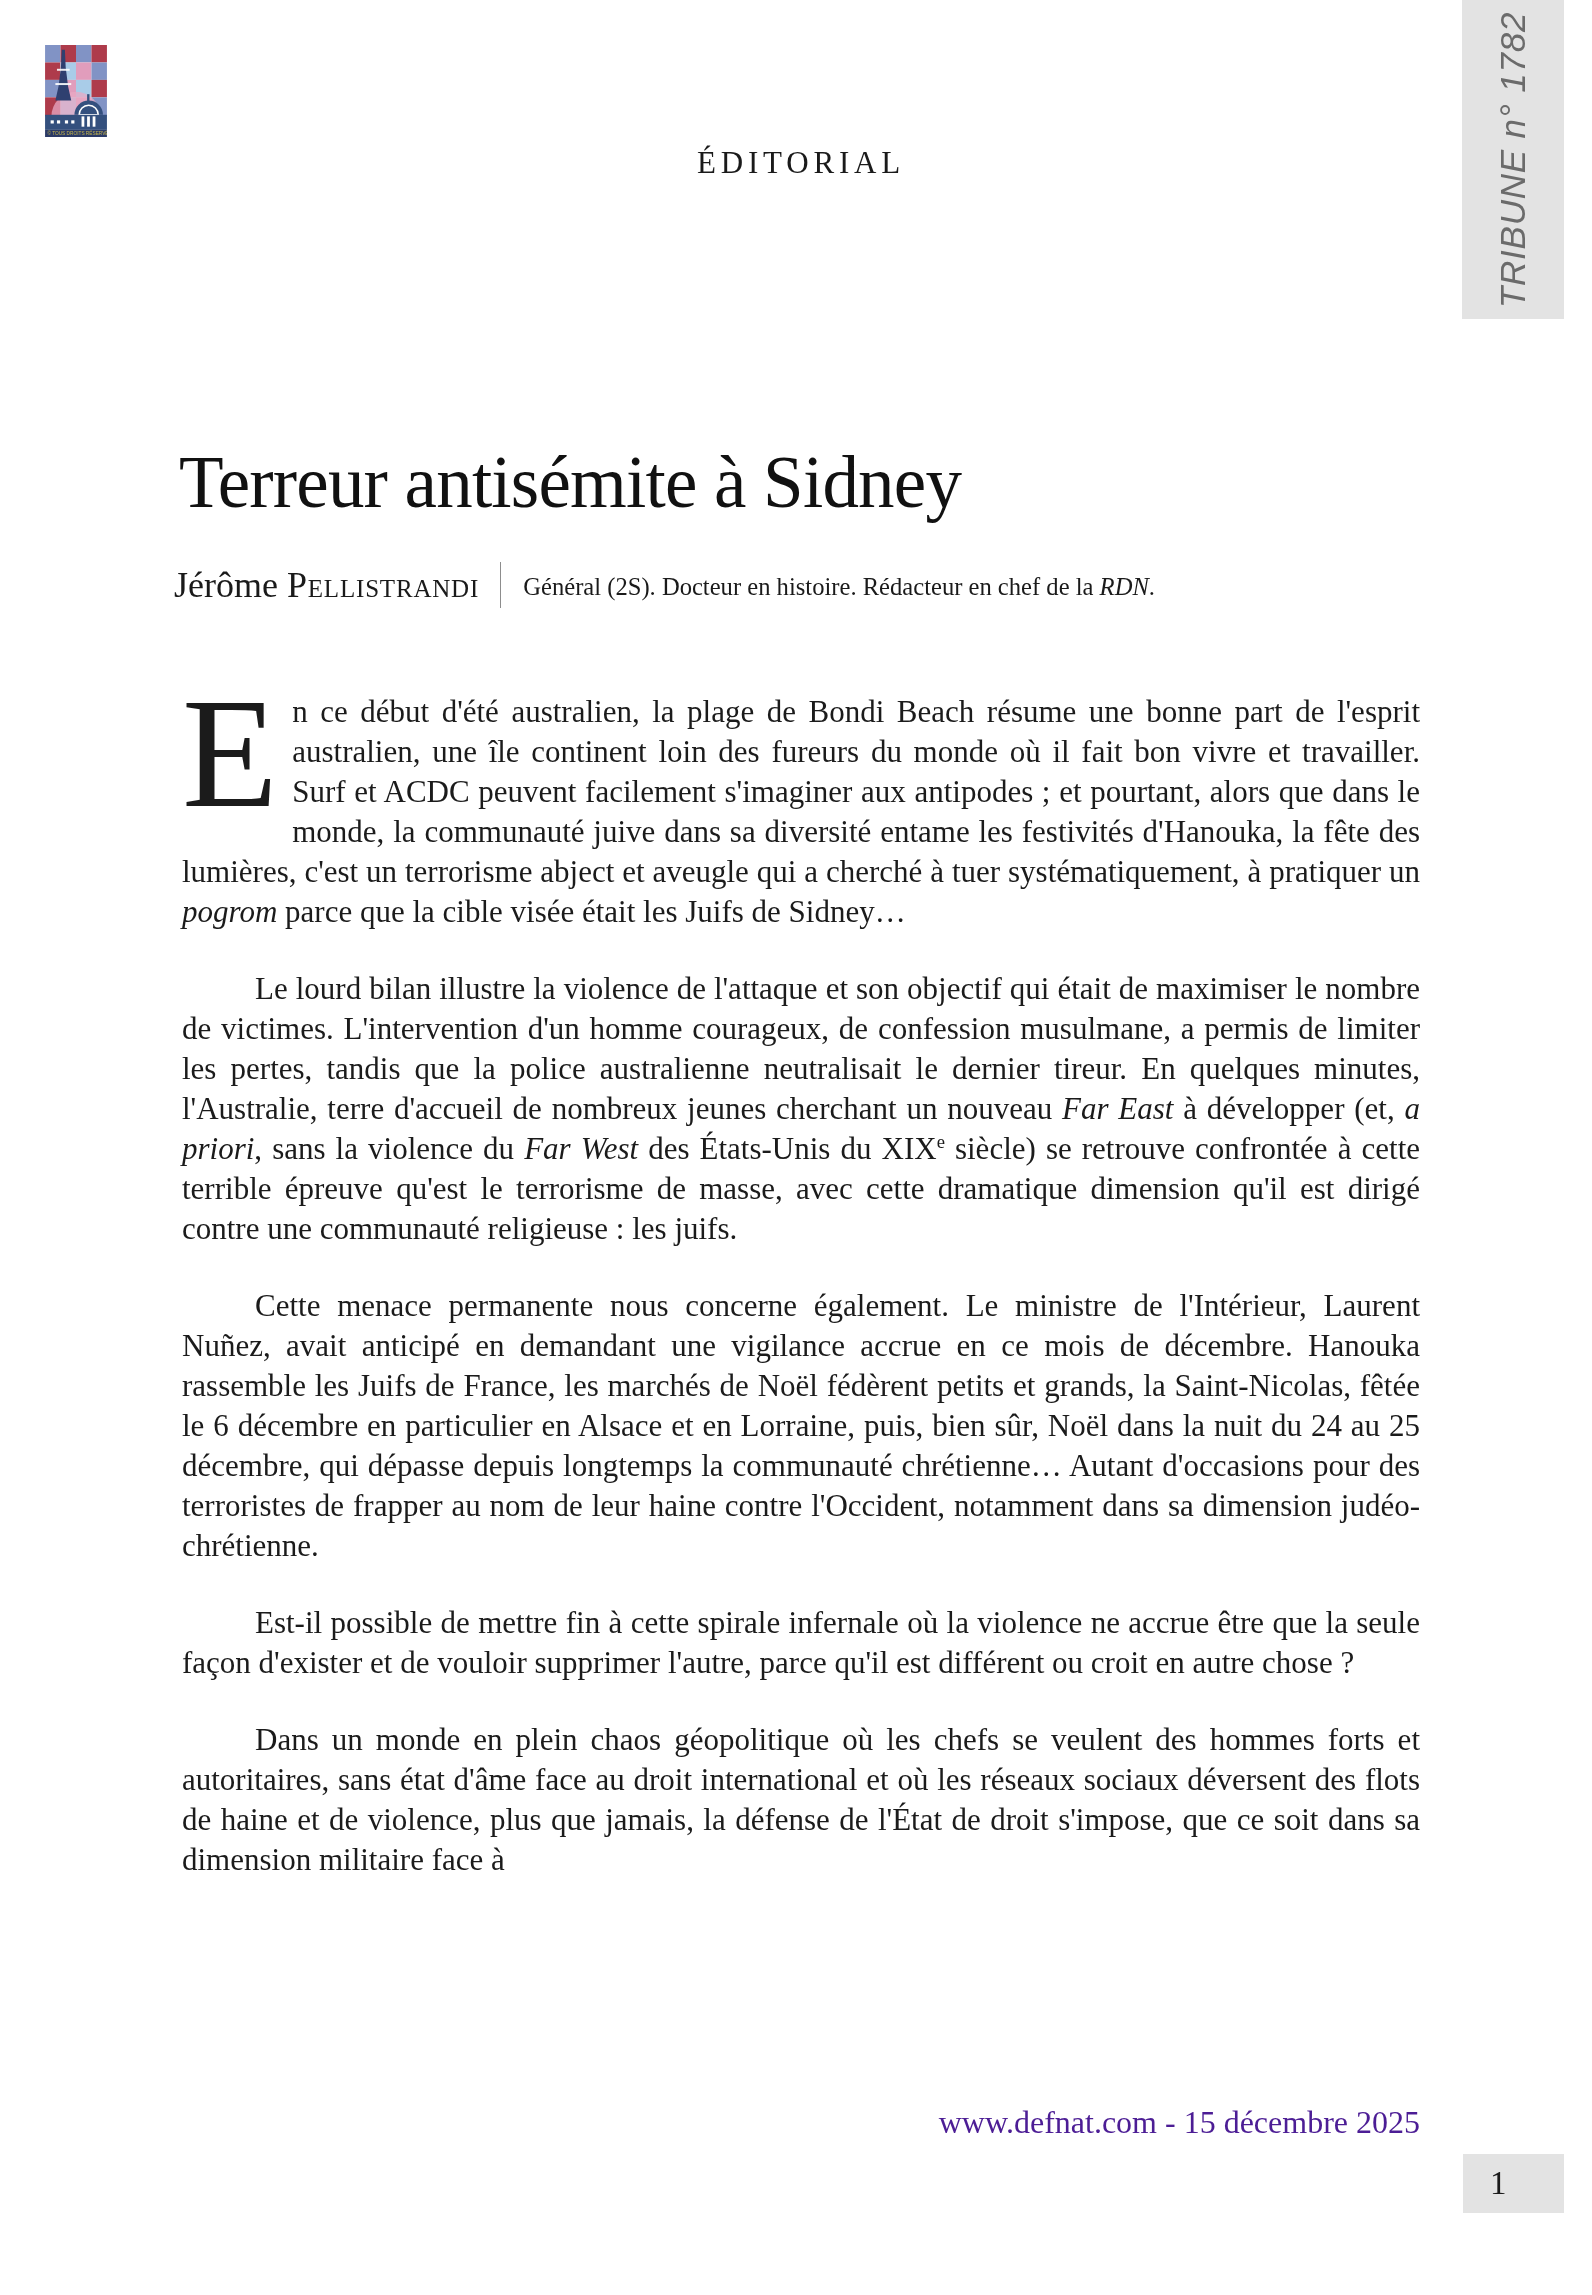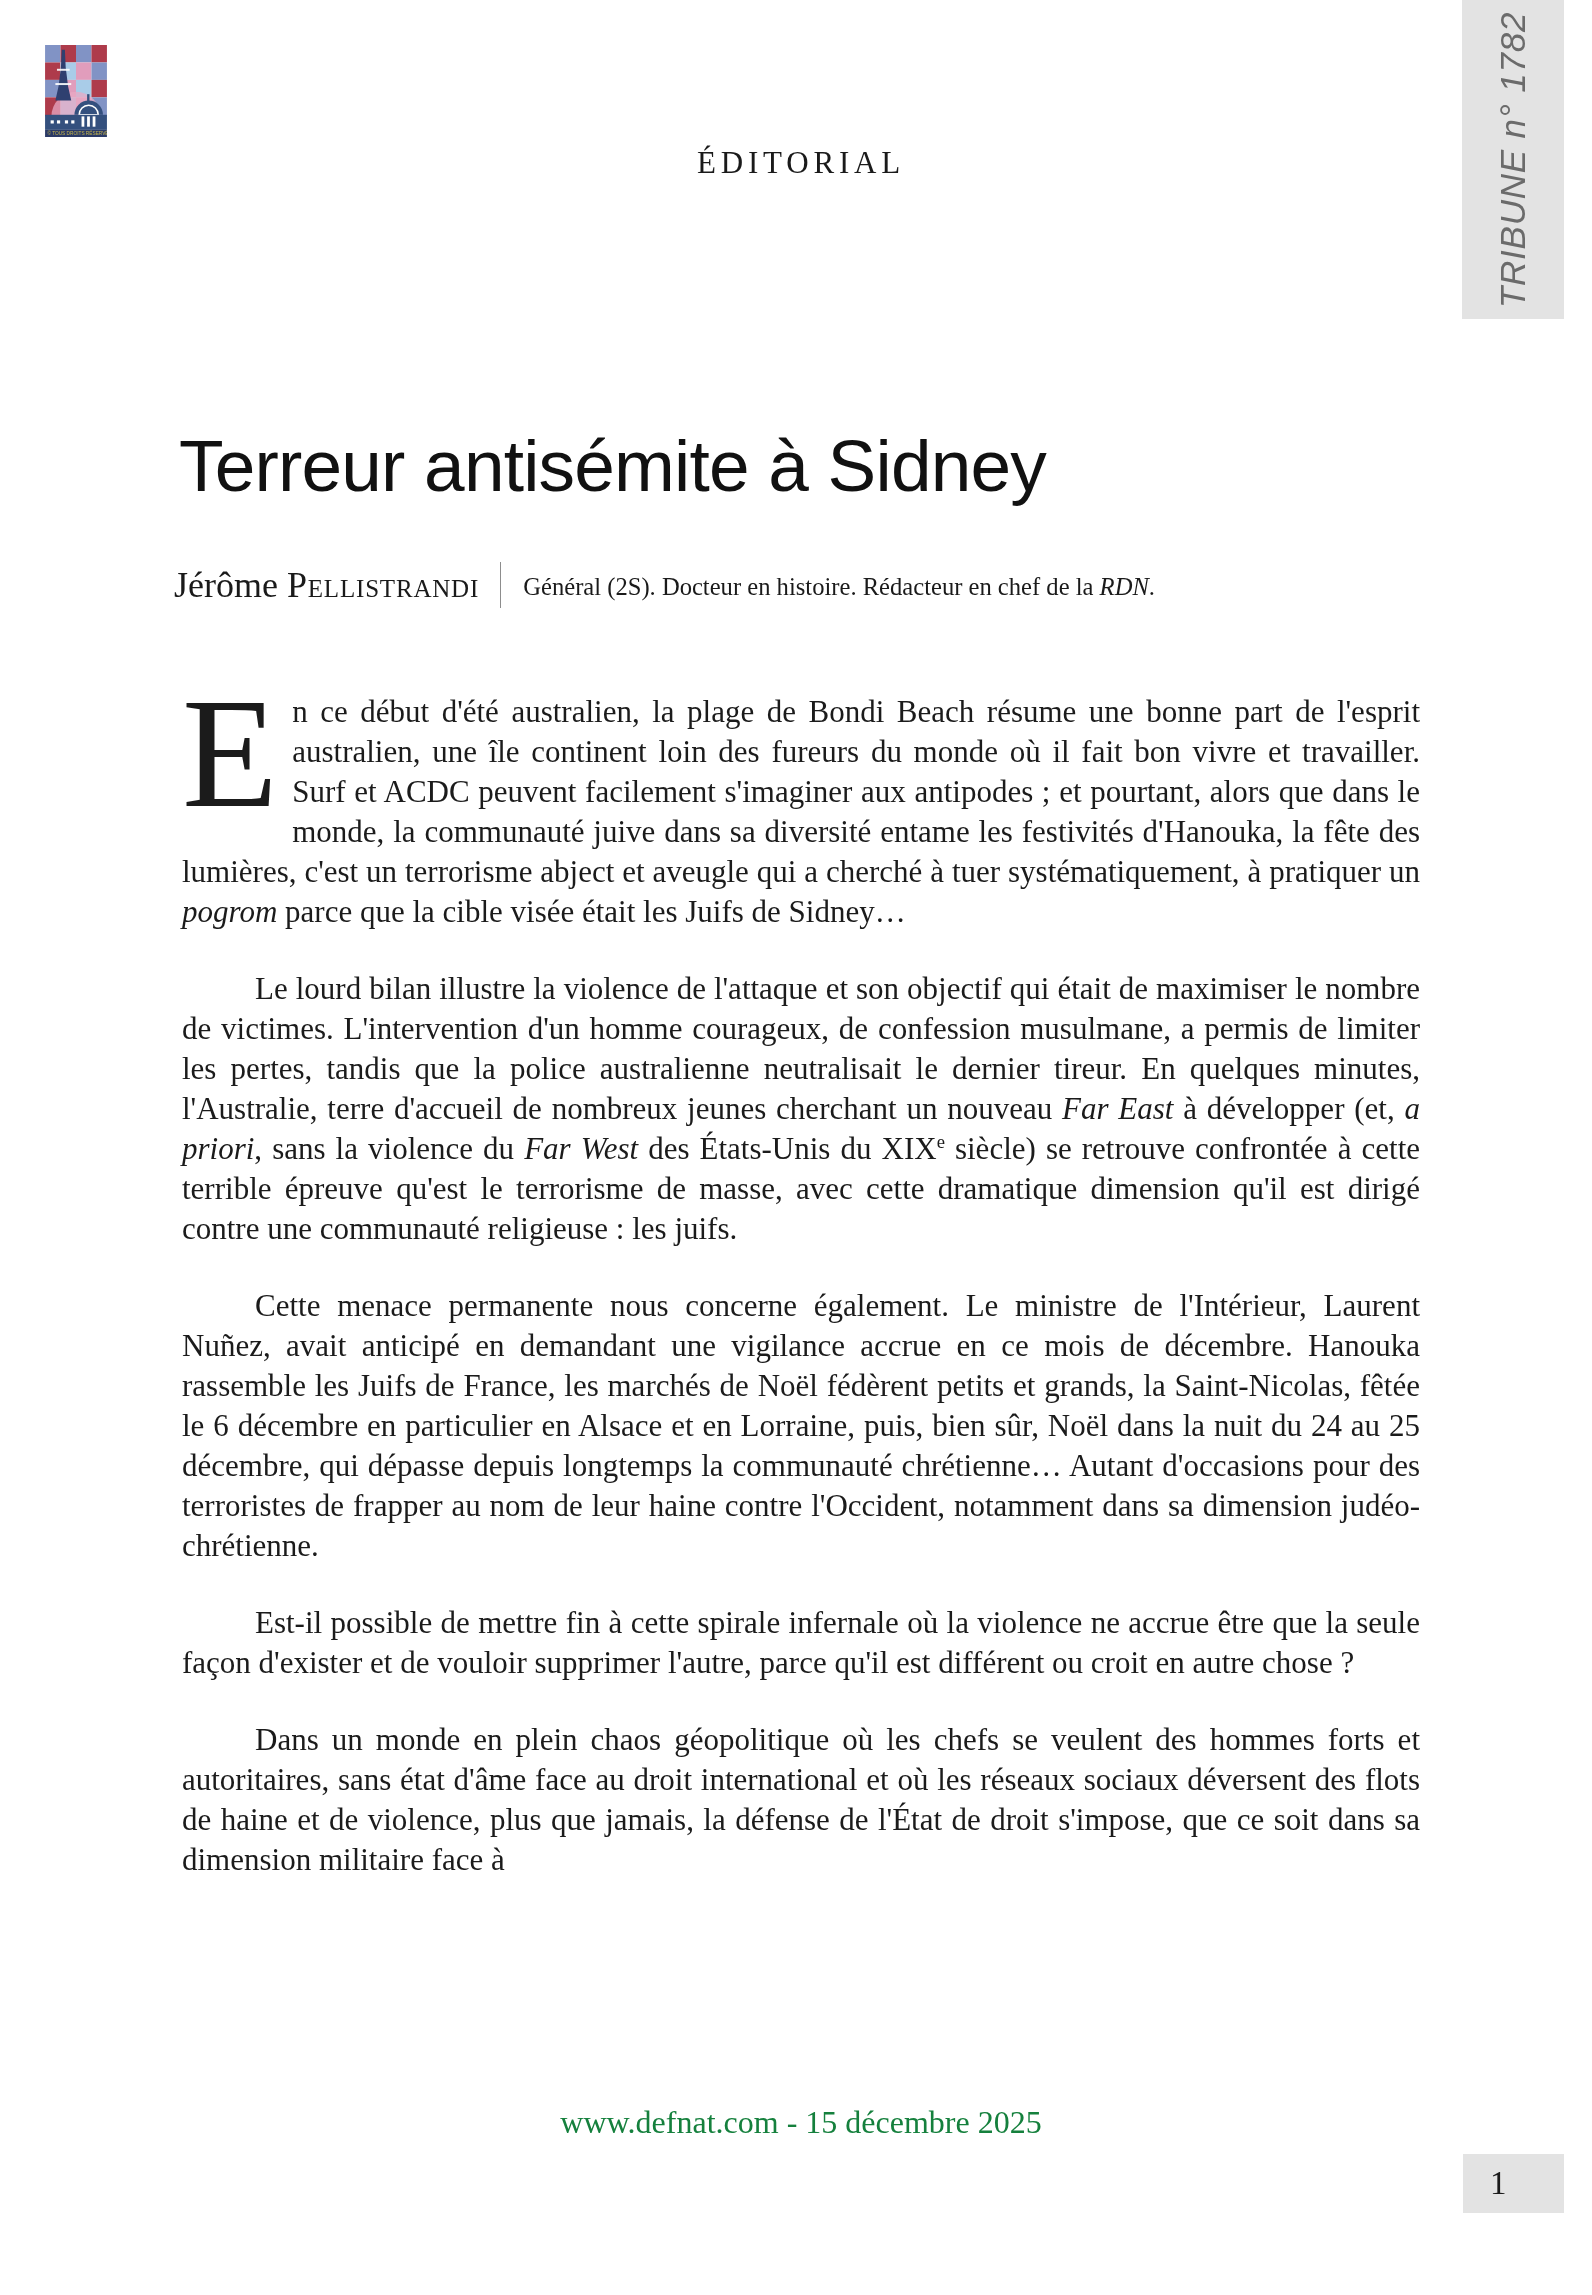--- a/index.html
+++ b/index.html
@@ -19,22 +19,22 @@
   
   .kicker {
     position: absolute; left: 182px; top: 145px; width: 1238px;
     text-align: center;
     font-size: 31px; letter-spacing: 4.8px;
     color: #1a1a1a;
   }
 
   
   .title {
-    position: absolute; left: 179px; top: 375px; width: 1349px;
-    font-family: Liberation Sans, sans-serif;
+    position: absolute; left: 179px; top: 392px; width: 1349px;
+    font-family: Liberation Serif, serif;
     font-size: 73px; font-weight: 400; letter-spacing: -0.8px;
     color: #111111; line-height: 1.15;
   }
 
   
   .byline {
     position: absolute; left: 174px; top: 562px; width: 1238px;
     display: flex; align-items: center;
   }
   .byline .name { font-size: 36px; white-space: nowrap; }
@@ -151,21 +151,21 @@
   </div>
 
   <div class="article">
       <p><span class="dropcap">E</span><span>n ce début d'été australien, la plage de Bondi Beach résume une bonne part de l'esprit australien, une île continent loin des fureurs du monde où il fait bon vivre et travailler. Surf et ACDC peuvent facilement s'imaginer aux antipodes ; et pourtant, alors que dans le monde, la communauté juive dans sa diversité entame les festivités d'Hanouka, la fête des lumières, c'est un terrorisme abject et aveugle qui a cherché à tuer systématiquement, à pratiquer un </span><span class="it">pogrom</span><span> parce que la cible visée était les Juifs de Sidney…</span></p>
       <p><span>Le lourd bilan illustre la violence de l'attaque et son objectif qui était de maximiser le nombre de victimes. L'intervention d'un homme courageux, de confession musulmane, a permis de limiter les pertes, tandis que la police australienne neutralisait le dernier tireur. En quelques minutes, l'Australie, terre d'accueil de nombreux jeunes cherchant un nouveau </span><span class="it">Far East</span><span> à développer (et, </span><span class="it">a priori</span><span>, sans la violence du </span><span class="it">Far West</span><span> des États-Unis du XIX</span><span class="sup">e</span><span> siècle) se retrouve confrontée à cette terrible épreuve qu'est le terrorisme de masse, avec cette dramatique dimension qu'il est dirigé contre une communauté religieuse : les juifs.</span></p>
       <p><span>Cette menace permanente nous concerne également. Le ministre de l'Intérieur, Laurent Nuñez, avait anticipé en demandant une vigilance accrue en ce mois de décembre. Hanouka rassemble les Juifs de France, les marchés de Noël fédèrent petits et grands, la Saint-Nicolas, fêtée le 6 décembre en particulier en Alsace et en Lorraine, puis, bien sûr, Noël dans la nuit du 24 au 25 décembre, qui dépasse depuis longtemps la communauté chrétienne… Autant d'occasions pour des terroristes de frapper au nom de leur haine contre l'Occident, notamment dans sa dimension judéo-chrétienne.</span></p>
       <p><span>Est-il possible de mettre fin à cette spirale infernale où la violence ne accrue être que la seule façon d'exister et de vouloir supprimer l'autre, parce qu'il est différent ou croit en autre chose ?</span></p>
       <p><span>Dans un monde en plein chaos géopolitique où les chefs se veulent des hommes forts et autoritaires, sans état d'âme face au droit international et où les réseaux sociaux déversent des flots de haine et de violence, plus que jamais, la défense de l'État de droit s'impose, que ce soit dans sa dimension militaire face à</span></p>
     </div>
 
-  <div class="footer" style="color: #15803d;">www.defnat.com - 15 décembre 2025</div>
+  <div class="footer" style="color: #4c1d95; text-align: right;">www.defnat.com - 15 décembre 2025</div>
 
   <div class="tribune-strip" style="background: rgb(227, 227, 227);">
     <span class="tribune-label" style="color: rgb(107, 107, 107);">TRIBUNE n° 1782</span>
   </div>
 
   <div class="pagenum-box" style="background: rgb(227, 227, 227);">
     <span class="pagenum">1</span>
   </div>
 
 </div>

